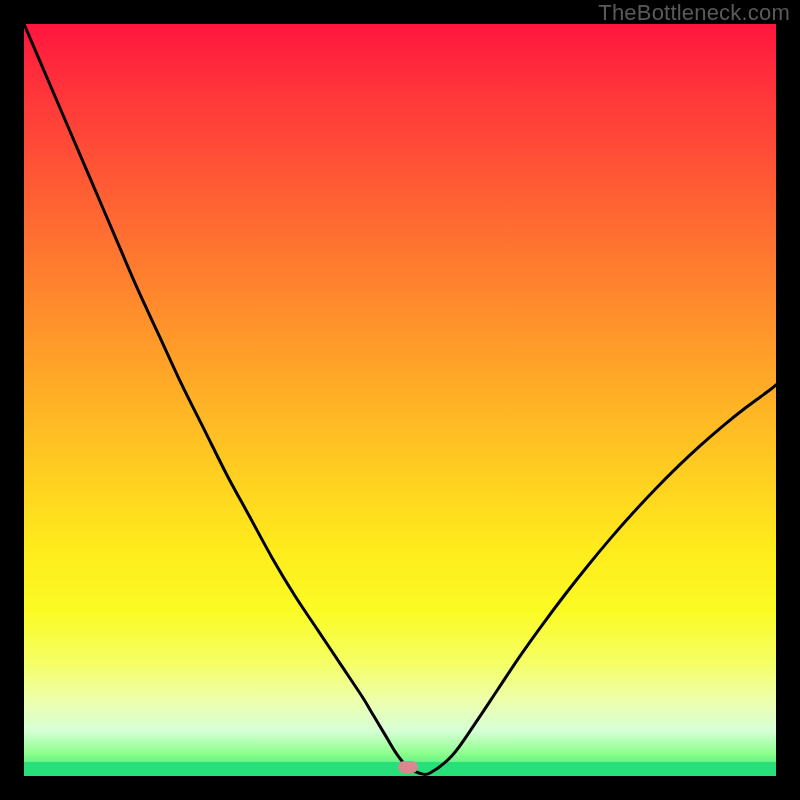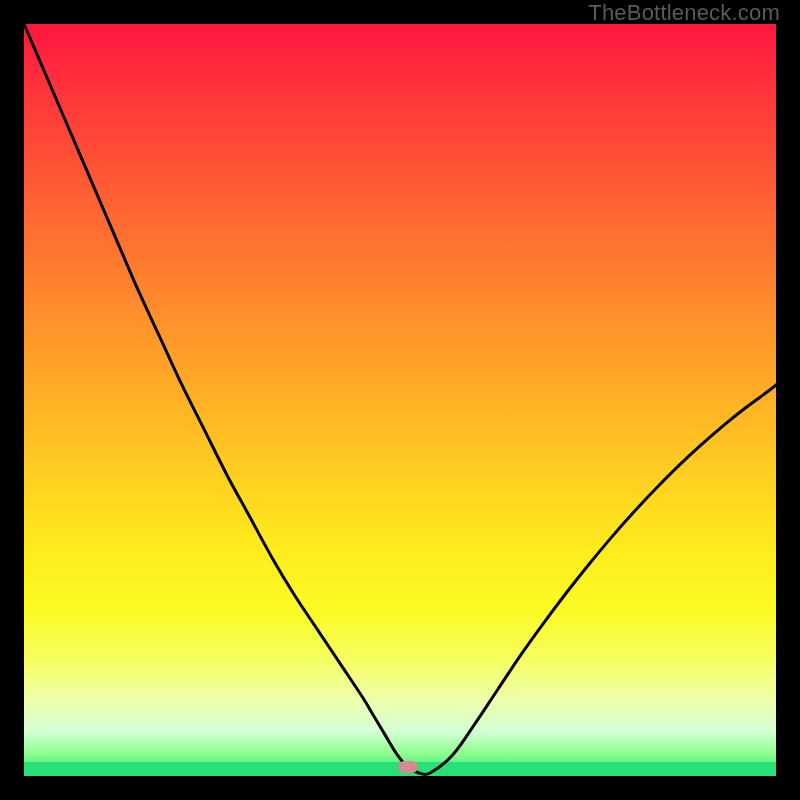--- a/index.html
+++ b/index.html
@@ -46,21 +46,21 @@
       #f5ff66 85%,
       #edffad 90%,
       #d6ffd6 94%,
       #8dff8d 97%,
       #28e07a 100%
     );
   }
   .watermark {
     position: absolute;
     top: 0;
-    right: 20px;
+    right: 10px;
     color: #5a5a5a;
     font-size: 22px;
     font-weight: 500;
     letter-spacing: 0.2px;
     user-select: none;
   }
   svg.curve {
     position: absolute;
     inset: 0;
     width: 100%;

